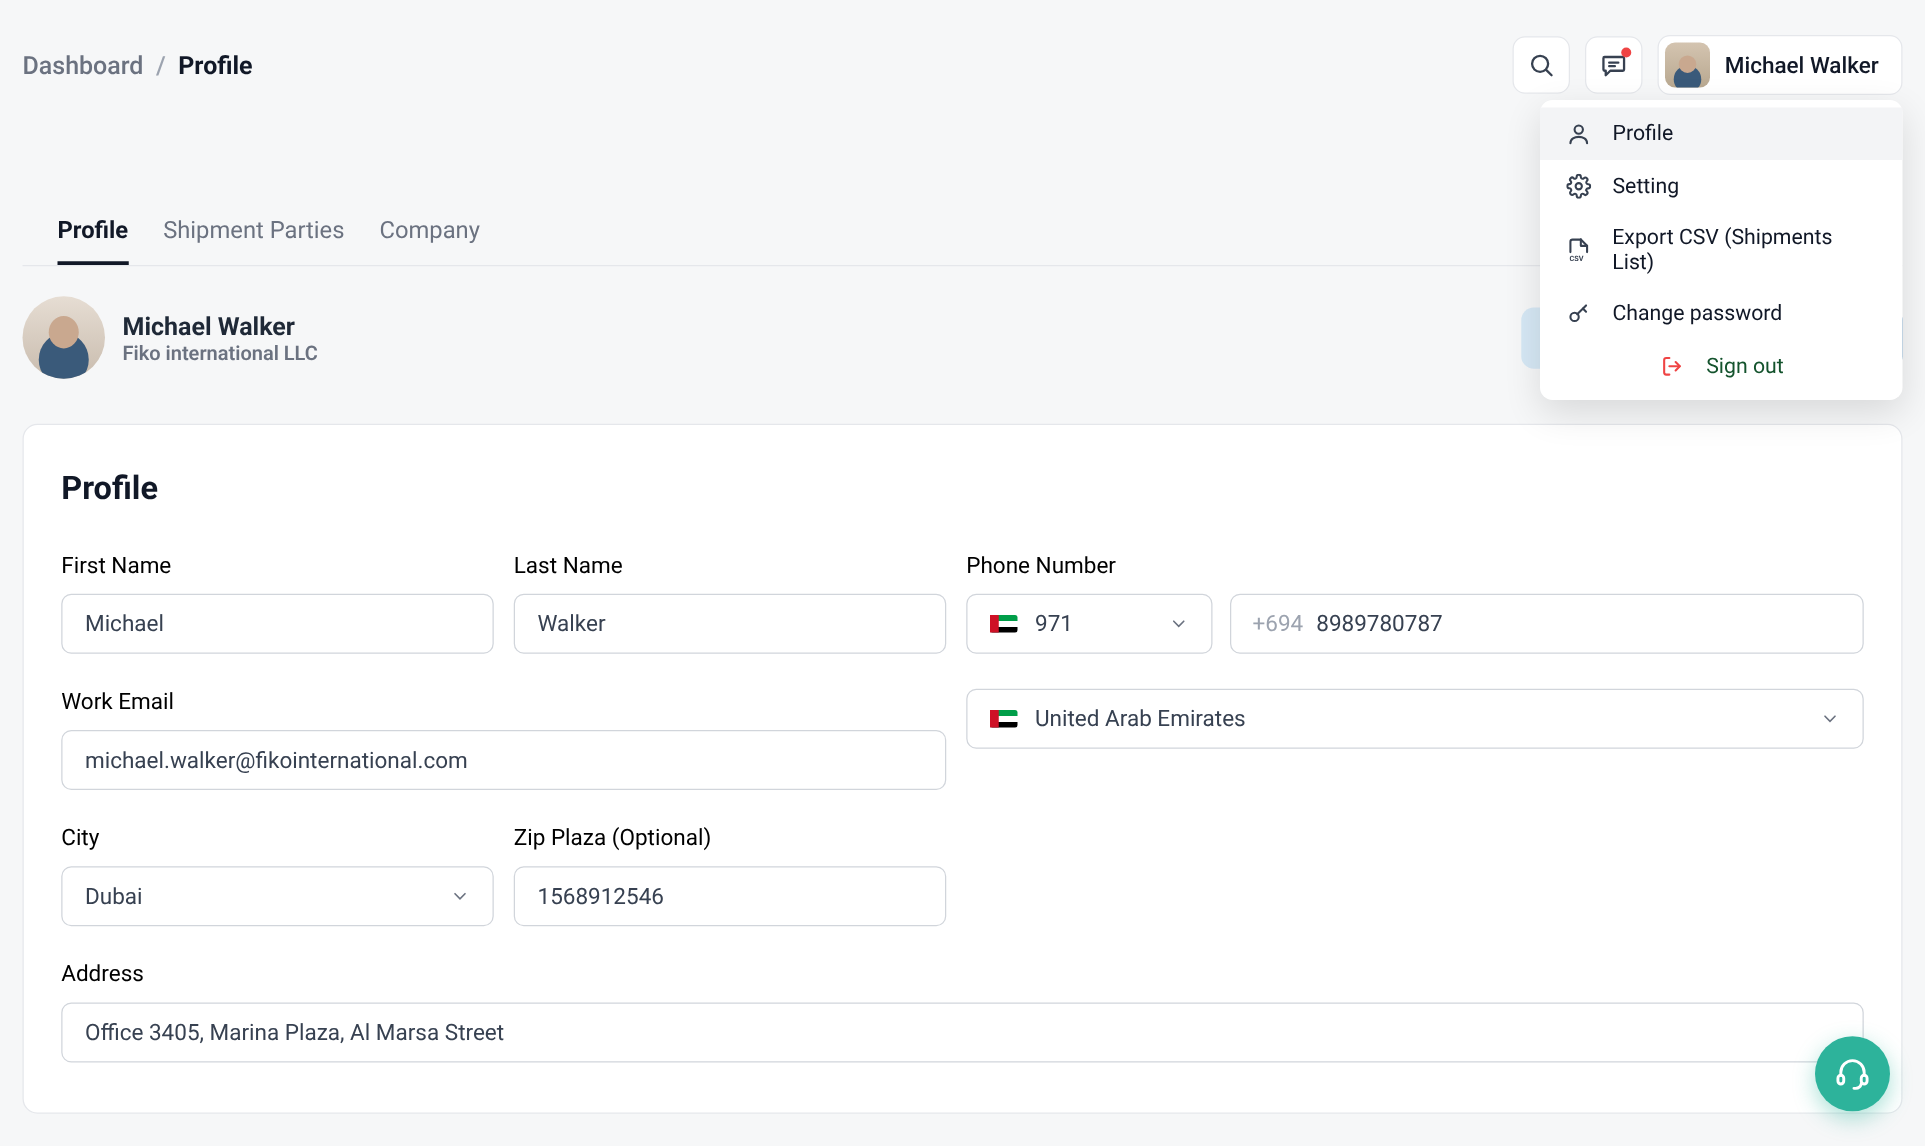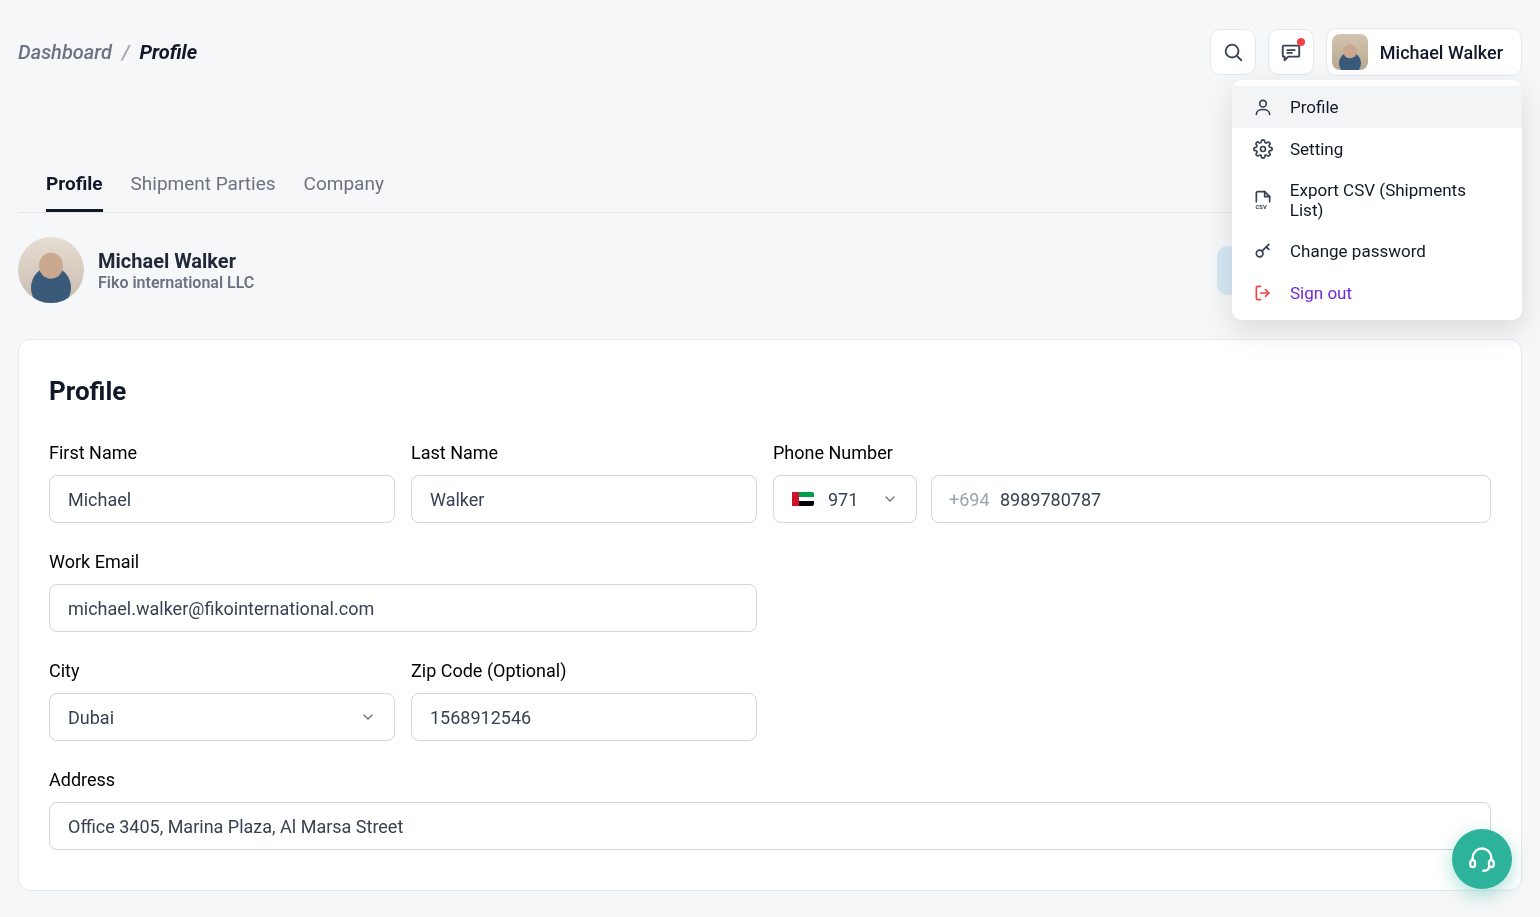--- a/index.html
+++ b/index.html
@@ -1,38 +1,38 @@
 <!DOCTYPE html>
 <html><head>
 <meta charset="utf-8">
 <style>
   * { box-sizing: border-box; margin: 0; padding: 0; font-family: -apple-system, BlinkMacSystemFont, "Segoe UI", Roboto, Arial, sans-serif; }
   body { background: #f6f7f8; color: #111827; width: 1540px; height: 917px; overflow: hidden; position: relative; }
 
   
   .topbar { display: flex; align-items: center; justify-content: space-between; padding: 28px 18px 0 18px; }
-  .breadcrumb { font-size: 20px; display: flex; gap: 10px; align-items: center; font-weight: 500; font-style: italic; }
+  .breadcrumb { font-size: 20px; display: flex; gap: 10px; align-items: center; font-weight: 500; }
   .breadcrumb .crumb-root { color: #6b7280; }
   .breadcrumb .sep { color: #9ca3af; }
   .breadcrumb .crumb-current { color: #111827; font-weight: 700; }
 
   .topbar-actions { display: flex; gap: 12px; align-items: center; }
   .icon-btn { width: 46px; height: 46px; background: #fff; border: 1px solid #e5e7eb; border-radius: 10px; display: flex; align-items: center; justify-content: center; cursor: pointer; position: relative; }
   .notification-dot { position: absolute; top: 8px; right: 8px; width: 8px; height: 8px; background: #ef4444; border-radius: 50%; }
   .user-chip { display: flex; align-items: center; gap: 12px; background: #fff; border: 1px solid #e5e7eb; border-radius: 10px; padding: 5px 18px 5px 5px; cursor: pointer; }
   .avatar-sm { width: 36px; height: 36px; border-radius: 8px; background: linear-gradient(180deg, #d4c4b0 0%, #b8a890 100%); position: relative; overflow: hidden; }
   .avatar-sm::after { content: ""; position: absolute; left: 50%; top: 50%; transform: translate(-50%,-55%); width: 14px; height: 14px; background: #c9a88f; border-radius: 50%; box-shadow: 0 12px 0 4px #3a5a7a; }
   .user-name { font-size: 18px; font-weight: 500; }
 
   
   .dropdown { position: absolute; top: 80px; right: 18px; width: 290px; background: #fff; border-radius: 10px; box-shadow: 0 10px 30px rgba(0,0,0,0.12); padding: 6px 0; z-index: 10; }
   .dropdown-item { display: flex; align-items: center; gap: 16px; padding: 10px 20px; font-size: 17px; cursor: pointer; }
   .dropdown-item.active { background: #f3f4f6; }
   .dropdown-item .dd-icon { width: 22px; height: 22px; display: flex; align-items: center; justify-content: center; color: #374151; }
-  .dropdown-item.danger { color: #6d28d9; }
+  .dropdown-item.danger { color: #14532d; justify-content: center; }
   .dropdown-item.danger .dd-icon { color: #ef4444; }
 
   
   .tabs { display: flex; gap: 28px; padding: 48px 18px 0 18px; border-bottom: 1px solid #e5e7eb; margin: 0 18px; }
   .tabs { margin: 0; padding-left: 28px; }
   .tabs-wrap { padding: 48px 18px 0 18px; }
   .tab { padding-bottom: 14px; font-size: 19px; color: #6b7280; cursor: pointer; border-bottom: 3px solid transparent; }
   .tab.active { color: #111827; font-weight: 700; border-bottom-color: #111827; }
 
   
@@ -58,21 +58,21 @@
   .label { color: #000000; font-size: 18px; }
   .input, .select { height: 48px; border: 1px solid #d1d5db; border-radius: 8px; padding: 0 18px; font-size: 18px; color: #374151; background: #fff; display: flex; align-items: center; width: 100%; }
   .input::placeholder { color: #9ca3af; }
   .select { justify-content: space-between; cursor: pointer; }
   .select .left { display: flex; align-items: center; gap: 14px; }
   .flag { width: 22px; height: 14px; border-radius: 2px; display: inline-block; background: linear-gradient(#009e49 0 33%, #ffffff 33% 66%, #000 66% 100%); position: relative; }
   .flag::before { content: ""; position: absolute; left: 0; top: 0; bottom: 0; width: 7px; background: #ce1126; }
   .chev { color: #6b7280; }
 
   .phone-group { display: flex; gap: 14px; flex: 1; }
-  .phone-code { width: 144px; }
+  .phone-code { width: 197px; }
   .phone-input-wrap { position: relative; flex: 1; }
   .phone-prefix { position: absolute; left: 18px; top: 50%; transform: translateY(-50%); color: #9ca3af; font-size: 18px; }
   .phone-input { padding-left: 68px !important; }
 
   
   .fab { position: absolute; right: 28px; bottom: 28px; width: 60px; height: 60px; border-radius: 50%; background: #2db39b; display: flex; align-items: center; justify-content: center; box-shadow: 0 6px 18px rgba(45,179,155,0.4); cursor: pointer; }
 
   svg { display: block; }
 </style>
 </head>
@@ -217,39 +217,50 @@
       </div>
     </div>
   </div>
 
   <div class="form-row">
     <div class="field" style="max-width:708px;">
       <span class="label">Work Email</span>
       <input class="input" value="michael.walker@fikointernational.com" style="">
     </div>
     <div class="field">
+      <div class="select">
+        <span class="left">
+          <span class="flag"></span>
+          <span>United Arab Emirates</span>
+        </span>
+        <span class="chev">
+          <svg width="16" height="16" viewBox="0 0 24 24" fill="none" stroke="currentColor" stroke-width="2" stroke-linecap="round">
+              <polyline points="6 9 12 15 18 9"></polyline>
+            </svg>
+        </span>
+      </div>
     </div>
   </div>
 
   <div class="form-row">
     <div class="field" style="max-width:346px;">
       <span class="label">City</span>
       <div class="select">
         <span class="left">
           <span>Dubai</span>
         </span>
         <span class="chev">
           <svg width="16" height="16" viewBox="0 0 24 24" fill="none" stroke="currentColor" stroke-width="2" stroke-linecap="round">
               <polyline points="6 9 12 15 18 9"></polyline>
             </svg>
         </span>
       </div>
     </div>
     <div class="field" style="max-width:346px;">
-      <span class="label">Zip Code (Optional)</span>
+      <span class="label">Zip Plaza (Optional)</span>
       <input class="input" value="1568912546" style="">
     </div>
     <div class="field"></div>
   </div>
 
   <div class="form-row" style="margin-bottom:0;">
     <div class="field">
       <span class="label">Address</span>
       <input class="input" value="Office 3405, Marina Plaza, Al Marsa Street" style="">
     </div>

